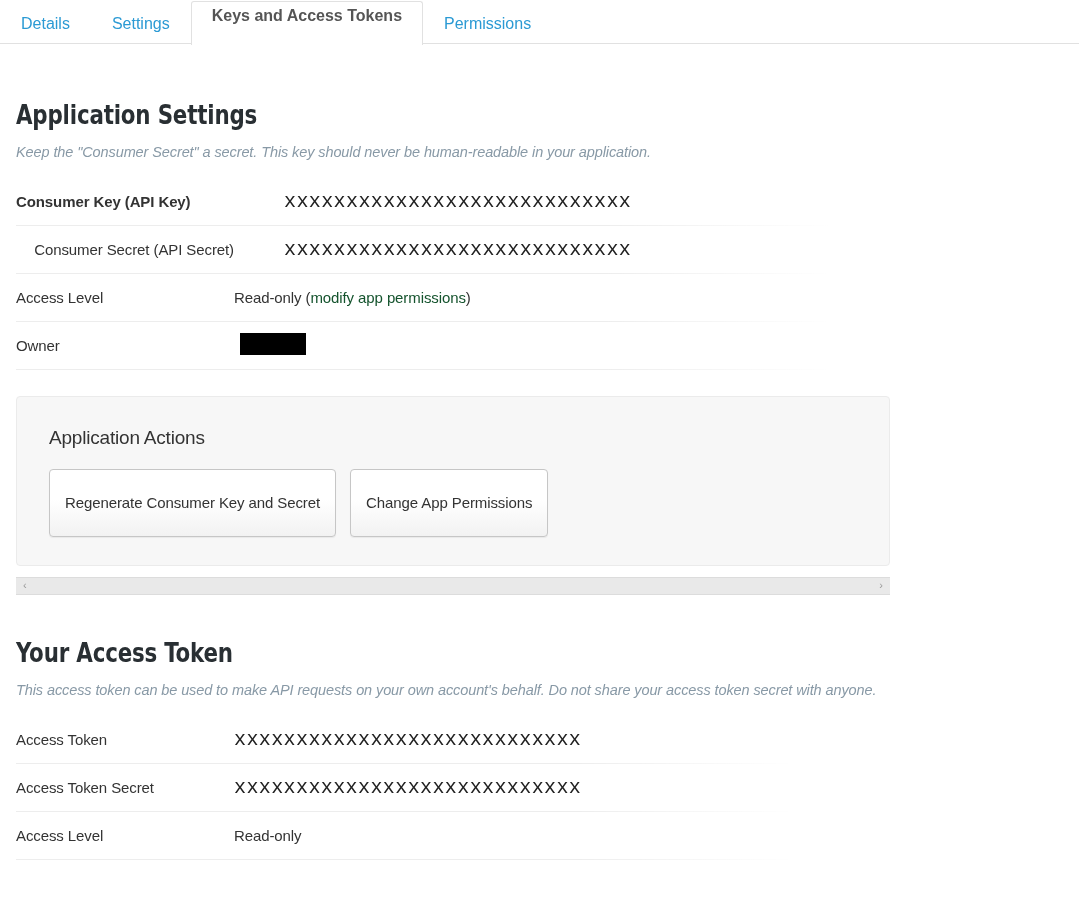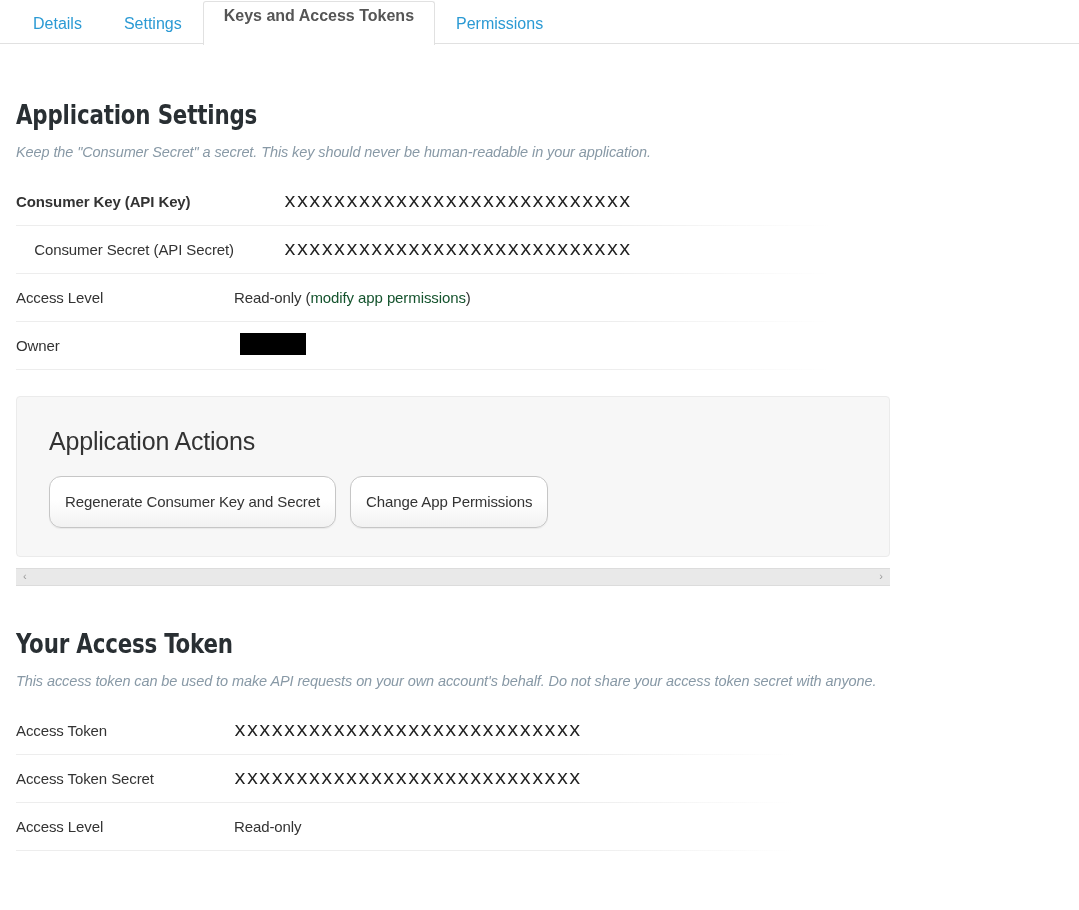--- a/index.html
+++ b/index.html
@@ -22,21 +22,21 @@
     width: 1079px;
   }
   .tabstrip-underline {
     position: absolute;
     left: 0; right: 0; bottom: 0;
     height: 1px;
     background: #e1e1e1;
   }
   .tabs {
     position: absolute;
-    left: 12px; bottom: 0;
+    left: 0; bottom: 0;
     display: flex;
     align-items: flex-end;
     height: 44px;
     z-index: 2;
   }
   .tab {
     font-size: 16px;
     line-height: 1;
     color: #2b9ad4;
     padding: 0 20px 15px 20px;
@@ -135,35 +135,35 @@
   }
 
   
   .actions-panel {
     background: #f7f7f7;
     border: 1px solid #ebebeb;
     border-radius: 4px;
     padding: 30px 32px 28px 32px;
   }
   .actions-title {
-    font-size: 25px;
+    font-size: 19px;
     color: #333333;
     margin: 0 0 20px 0;
     font-weight: normal;
     letter-spacing: -0.2px;
   }
   .actions-row { display: flex; gap: 14px; }
   .btn {
     font-family: "Liberation Sans", sans-serif;
     font-size: 15px;
     color: #333333;
     background: linear-gradient(to bottom, #ffffff 0%, #ffffff 45%, #f2f2f2 100%);
     border: 1px solid #c6c6c6;
-    border-radius: 12px;
-    padding: 16px 15px;
+    border-radius: 4px;
+    padding: 24px 15px;
     cursor: pointer;
     box-shadow: 0 1px 1px rgba(0,0,0,0.06);
     letter-spacing: -0.1px;
     line-height: 1.2;
     white-space: nowrap;
   }
 
   
   .hscroll {
     position: relative;

